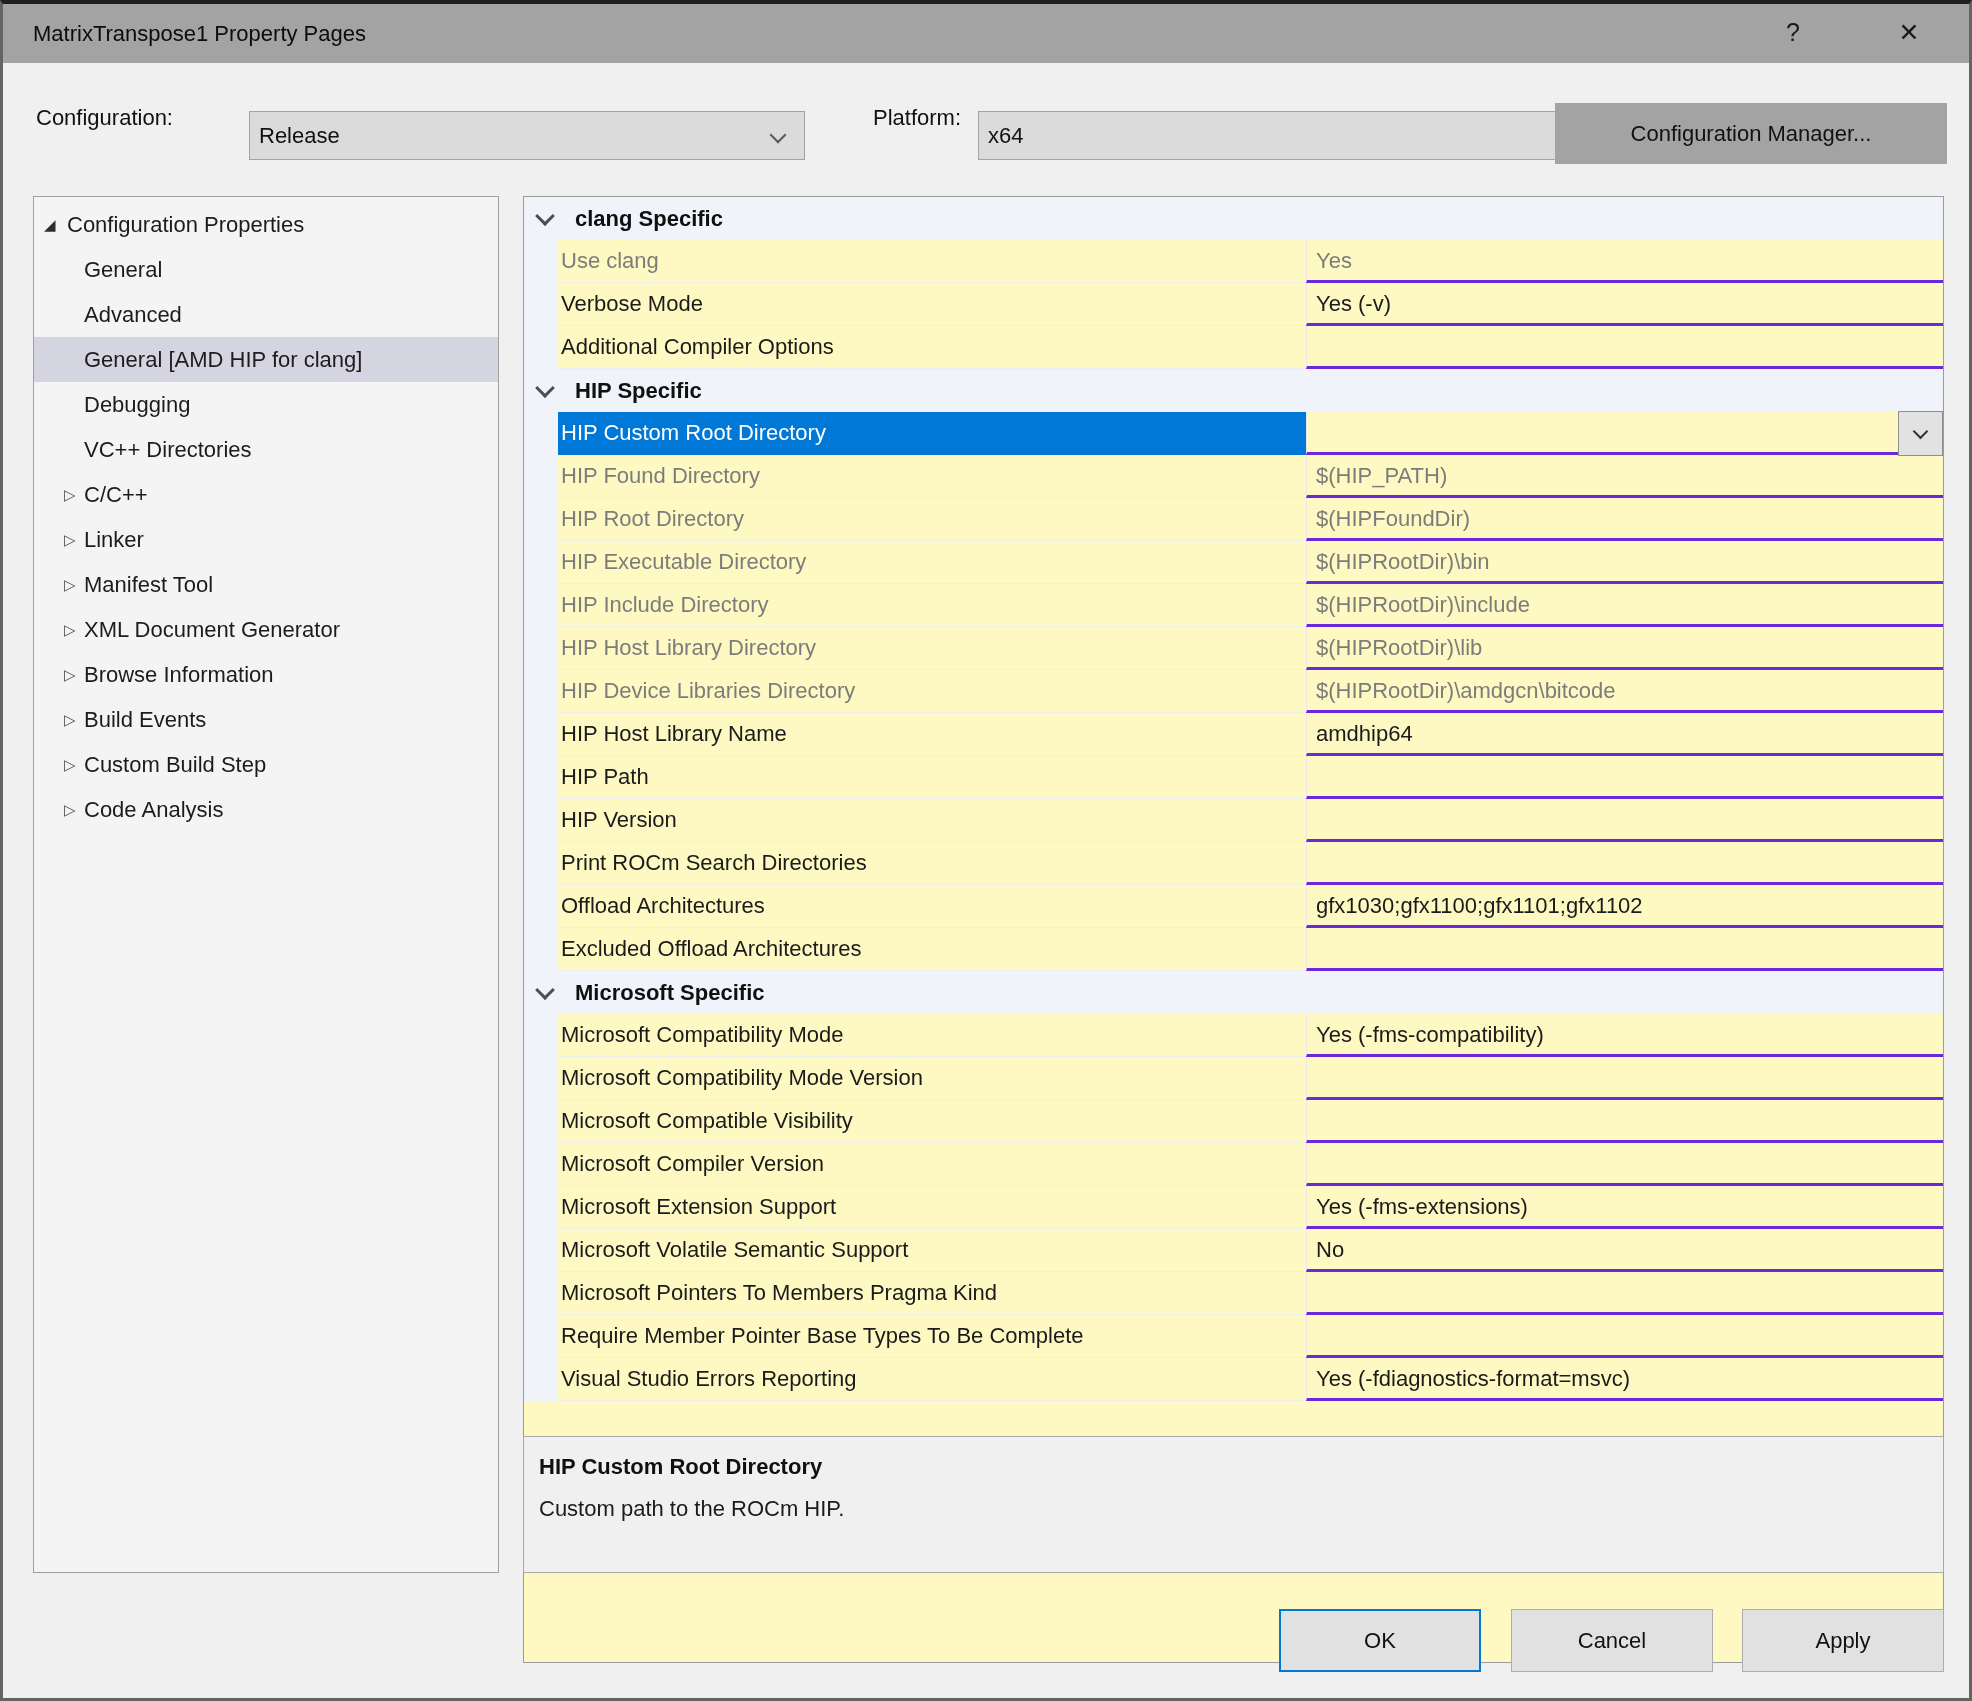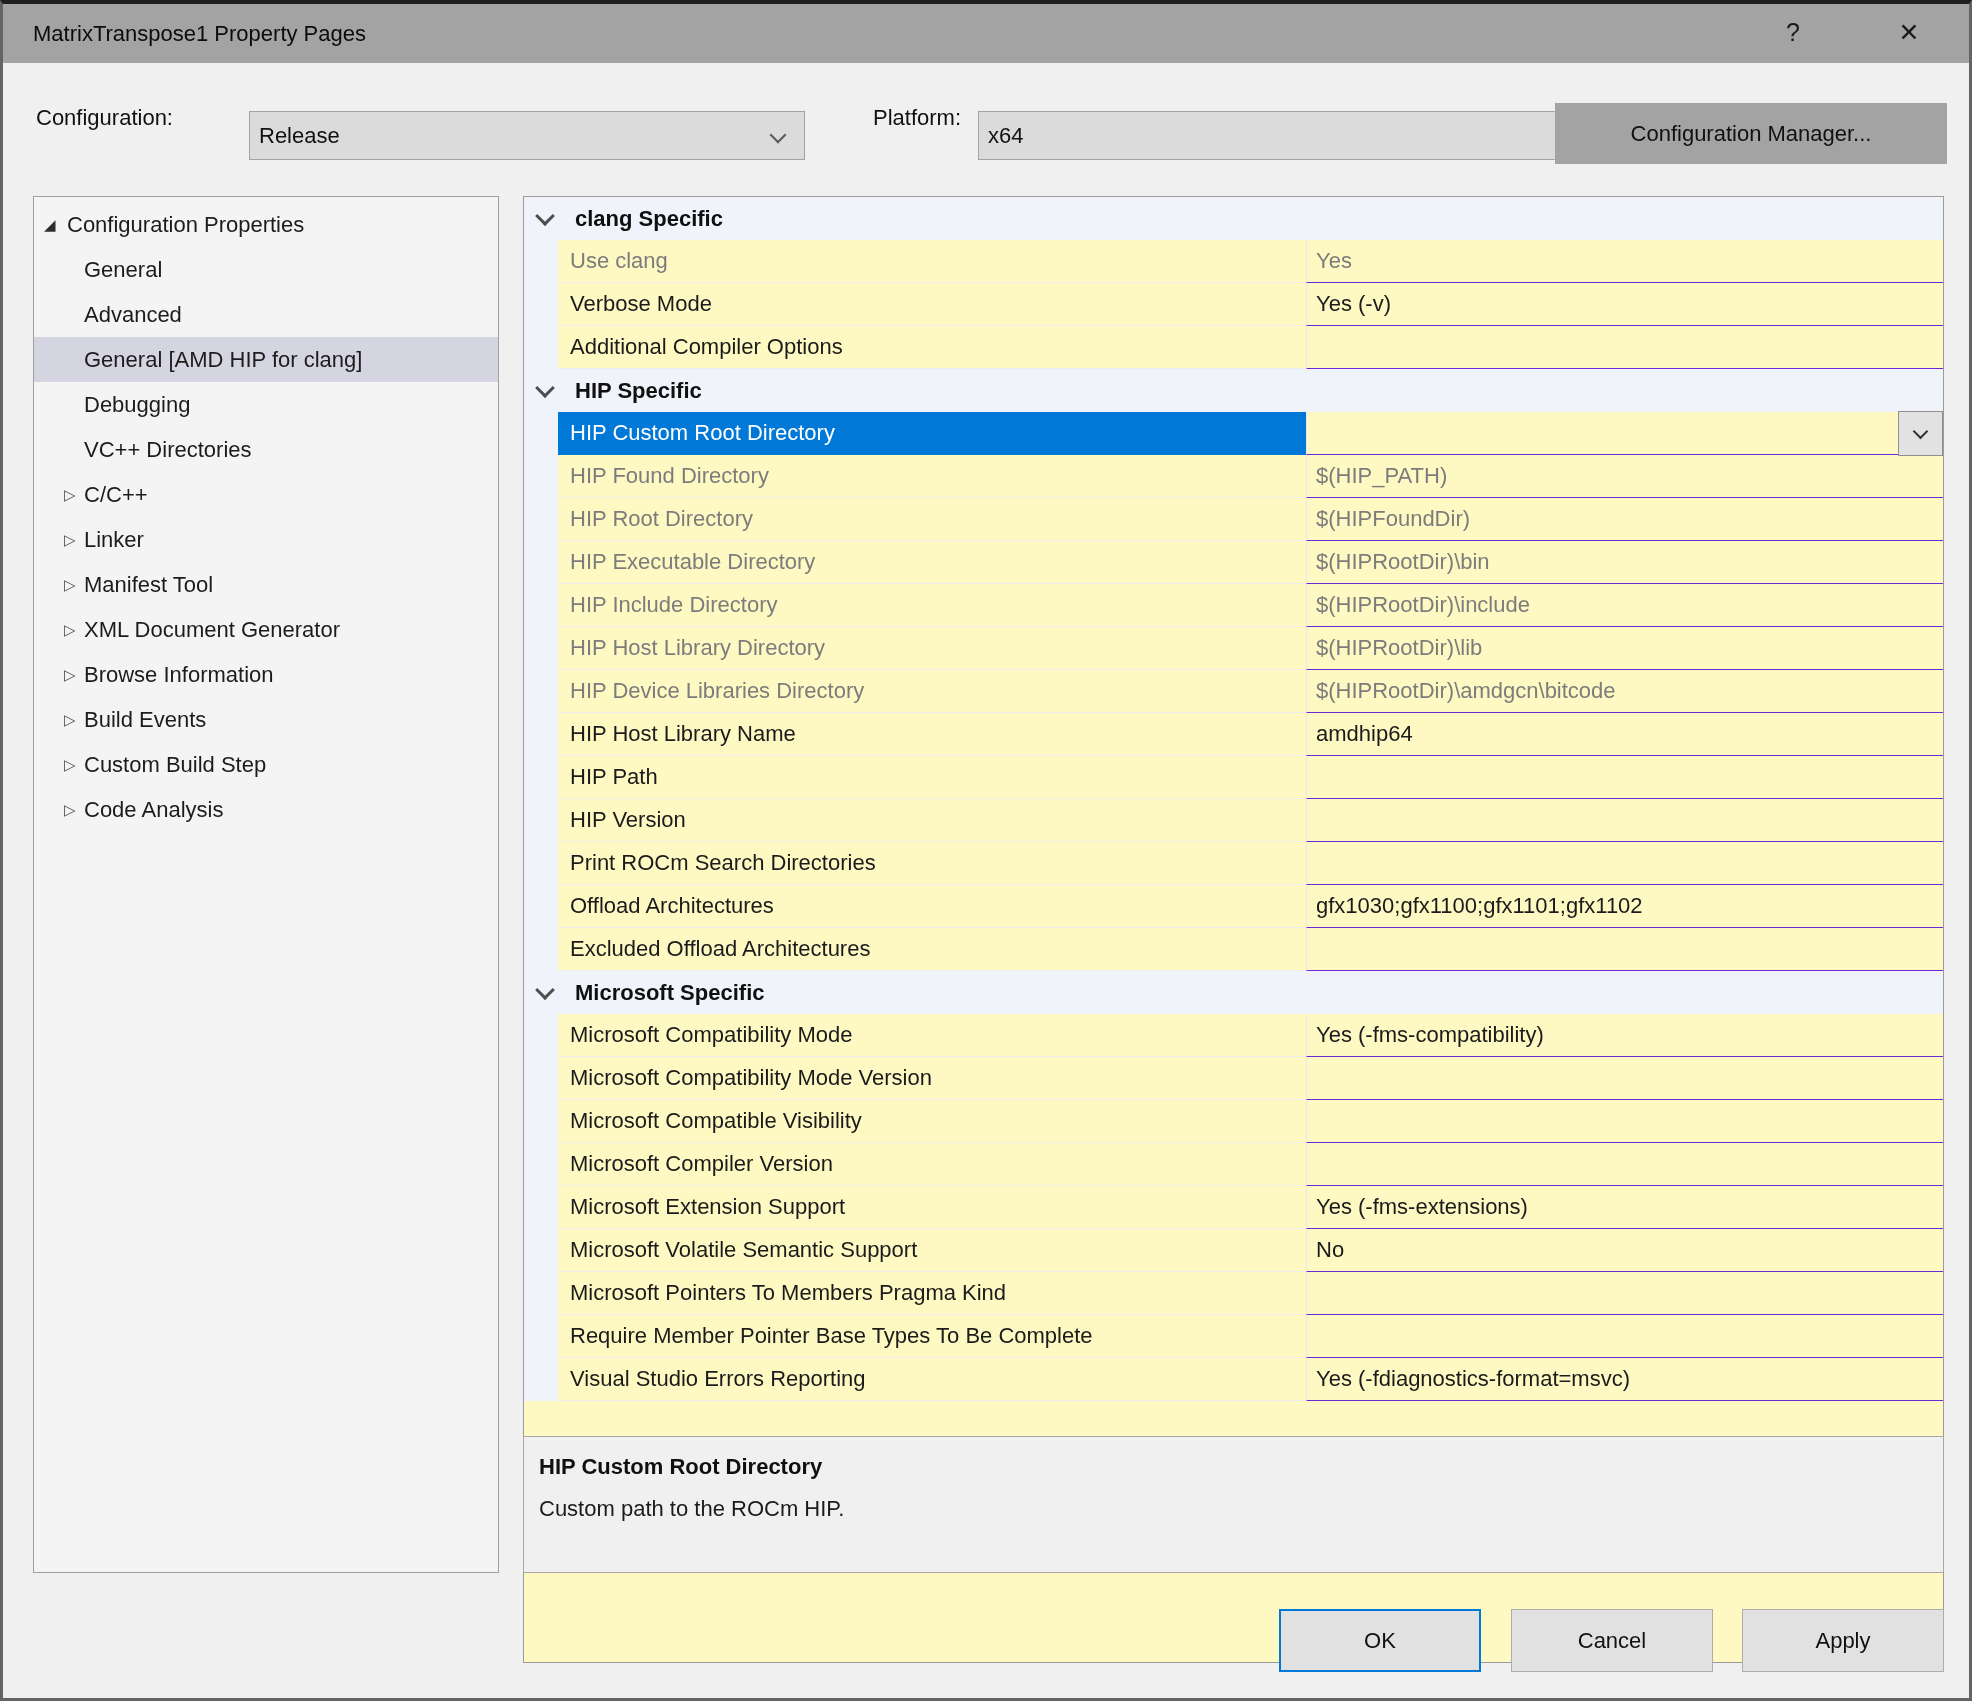--- a/index.html
+++ b/index.html
@@ -39,25 +39,25 @@
   .texp.collapsed{left:30px;color:#4d4d4d;}
   
   .grid{position:absolute;left:520px;top:192px;width:1421px;height:1467px;box-sizing:border-box;
     background:#fef9c3;border:1px solid #9b9b9b;overflow:hidden;}
   .psection{display:flex;align-items:center;height:43px;background:#f0f4fa;}
   .schev{width:11px;height:11px;border:solid #4e4e4e;border-width:0 3px 3px 0;
     transform:rotate(45deg);margin-left:14px;margin-top:-5px;flex:none;}
   .stext{font-size:22px;font-weight:bold;color:#101010;margin-left:23px;}
   .prow{position:relative;display:flex;height:43px;}
   .gutter{width:34px;flex:none;background:#f0f4fa;}
-  .pname{width:748px;flex:none;box-sizing:border-box;padding-left:12px;font-size:22px;
+  .pname{width:748px;flex:none;box-sizing:border-box;padding-left:3px;font-size:22px;
     line-height:42px;color:#1b1b1b;border-bottom:1px solid #eeeeee;
     white-space:nowrap;overflow:hidden;}
   .pvalue{flex:1;box-sizing:border-box;border-left:1px solid #e8e8e8;padding-left:9px;
-    font-size:22px;line-height:42px;color:#1b1b1b;border-bottom:1px solid #6d28d9;
+    font-size:22px;line-height:42px;color:#1b1b1b;border-bottom:3px solid #6d28d9;
     white-space:nowrap;overflow:hidden;}
   .muted .pname,.muted .pvalue{color:#7c7c7c;}
   .prow.sel .pname{background:#0078d7;color:#ffffff;border-bottom-color:transparent;}
   .ddbtn{position:absolute;right:0;top:-1px;width:45px;height:45px;box-sizing:border-box;
     background:#e2e2e2;border:1px solid #8f8f8f;display:flex;align-items:center;justify-content:center;}
   .ddchev{width:9px;height:9px;border:solid #333;border-width:0 2px 2px 0;
     transform:rotate(45deg);margin-top:-4px;}
   
   .desc{position:absolute;left:520px;top:1432px;width:1421px;height:137px;box-sizing:border-box;
     background:#f0f0f0;border:1px solid #a8a8a8;padding:17px 0 0 15px;}

